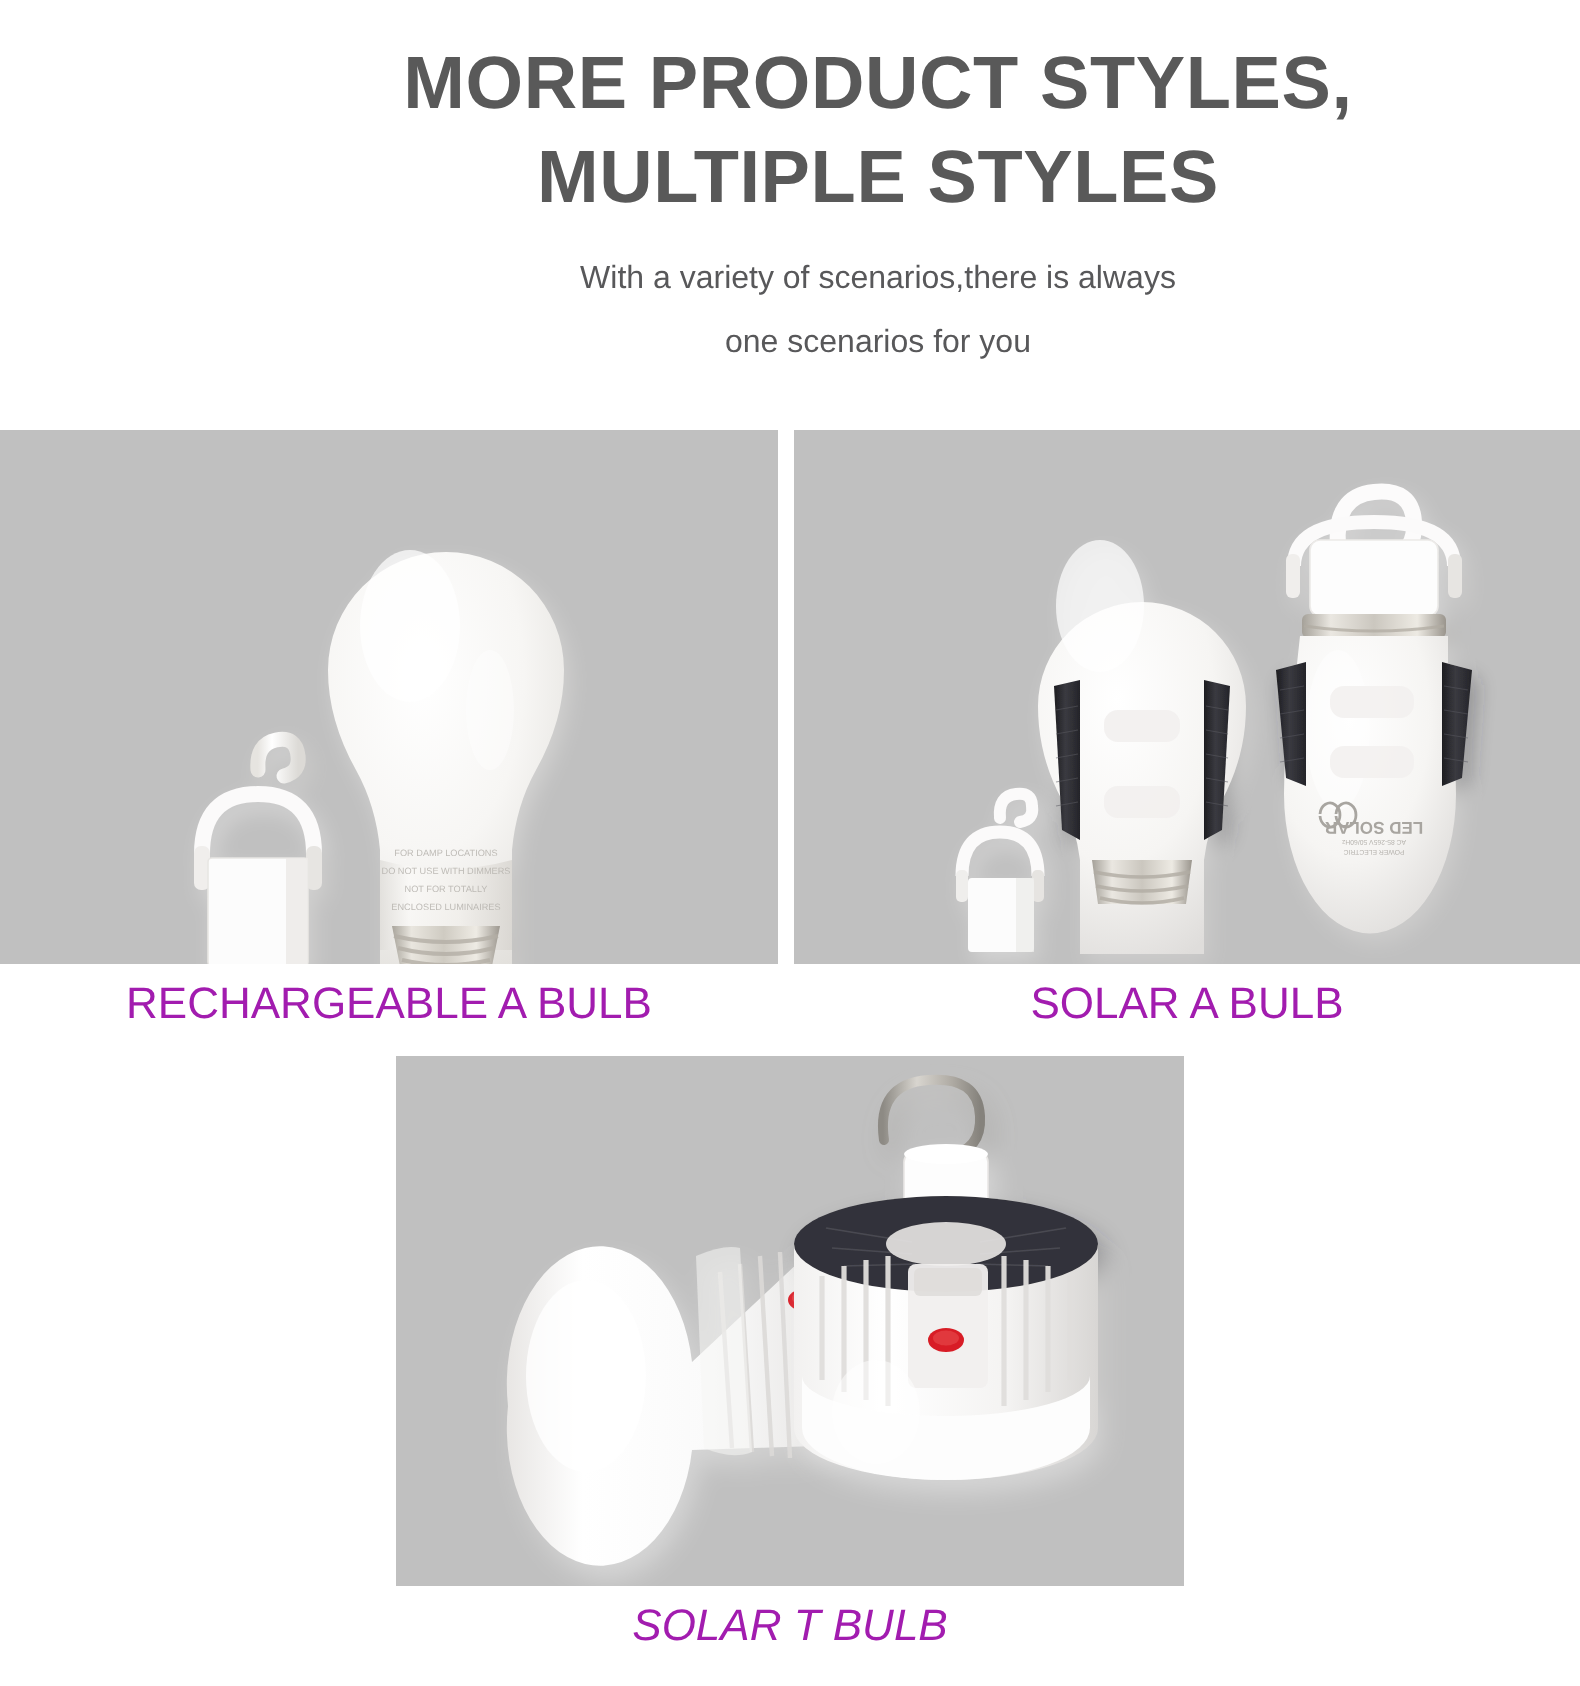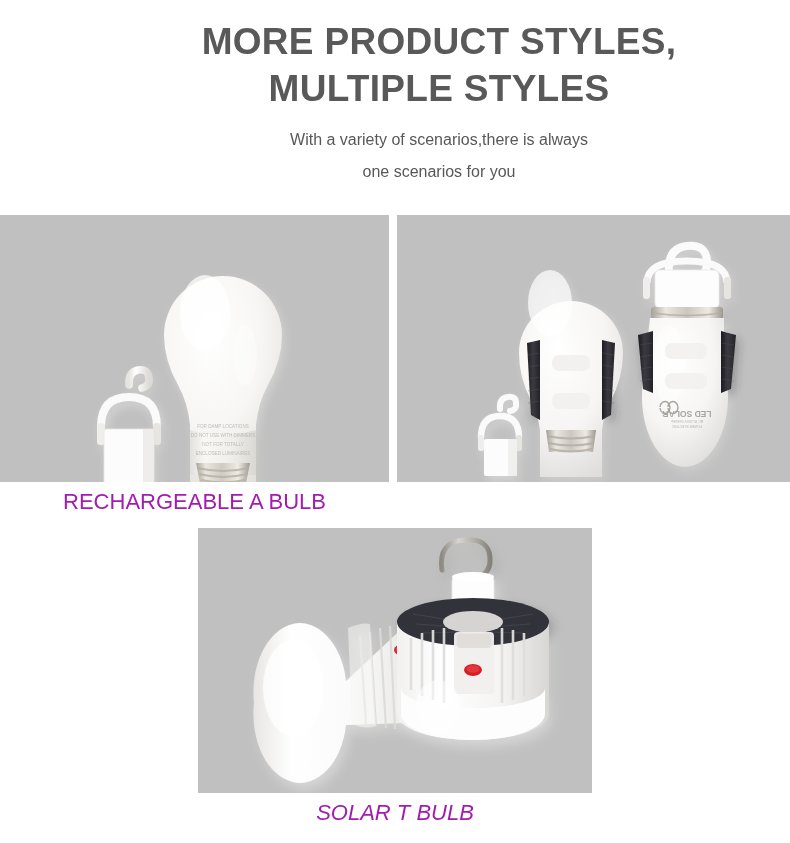--- a/index.html
+++ b/index.html
@@ -396,15 +396,16 @@
         <ellipse cx="275" cy="141" rx="6.5" ry="3.8" fill="#e8474d" opacity="0.6"></ellipse>
 
         <path d="M203 160 L203 186 a72 26 0 0 0 144 0 L347 160
                  a72 20 0 0 1 -144 0 Z" fill="#fdfdfd" opacity="0.98"></path>
         <ellipse cx="240" cy="178" rx="22" ry="26" fill="#ffffff" opacity="0.5"></ellipse>
       </g>
     </svg>
   </div>
 
   <div class="caption" id="caption-1">RECHARGEABLE A BULB</div>
+  <div class="caption" id="caption-2">SOLAR A BULB</div>
   <div class="caption" id="caption-3">SOLAR T BULB</div>
 
 </div>
 
 </body></html>

